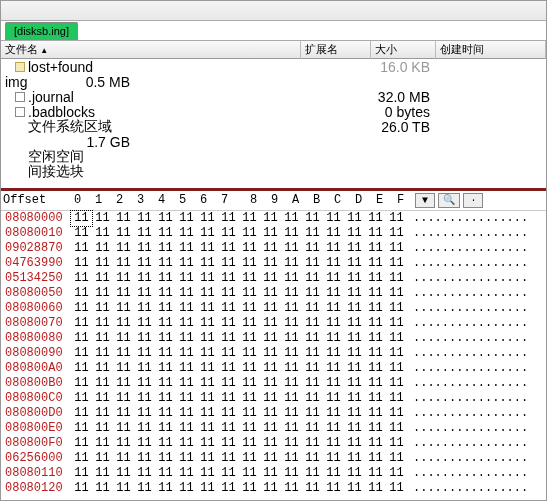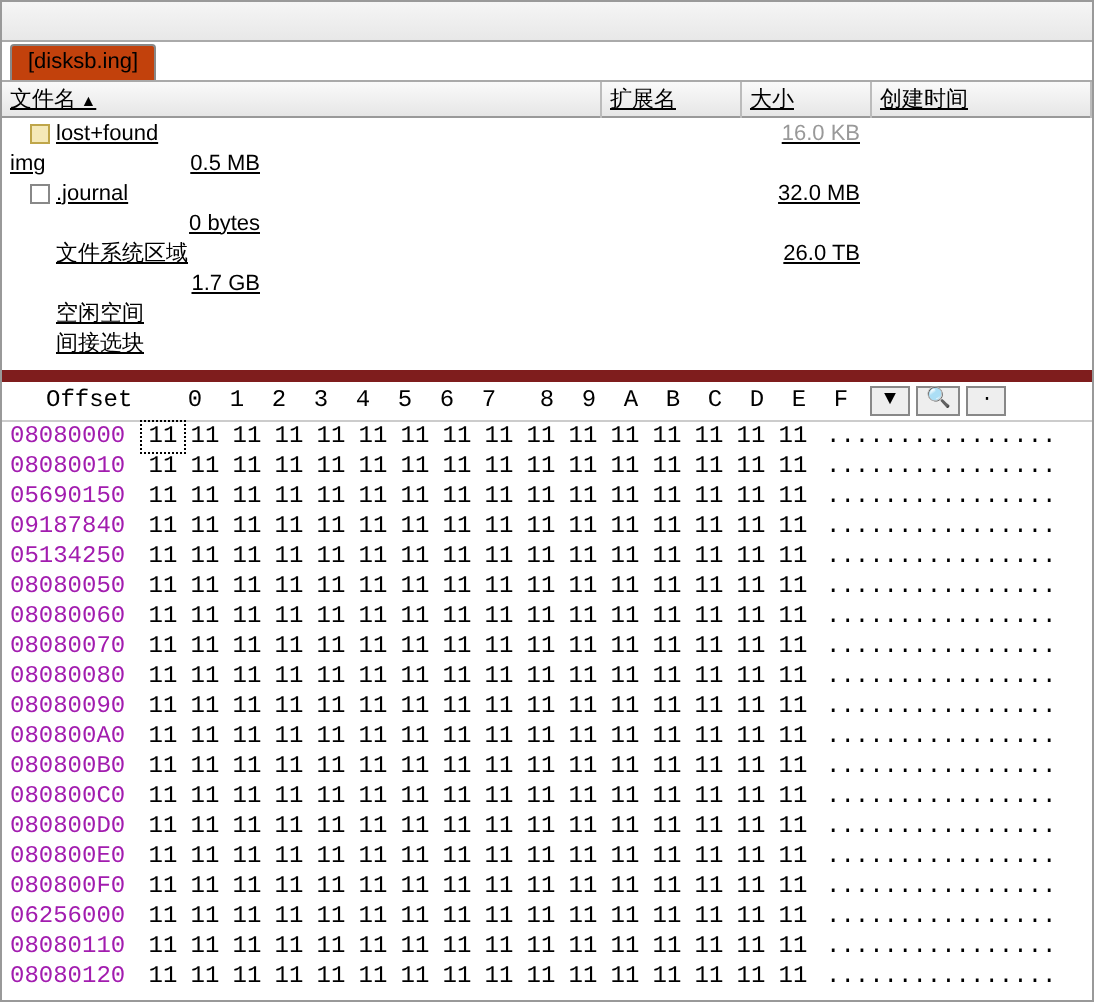--- a/index.html
+++ b/index.html
@@ -1,43 +1,43 @@
 <!DOCTYPE html>
 <html><head>
 <meta charset="utf-8">
 <style>
   * { box-sizing: border-box; margin: 0; padding: 0; }
   body { font-family: "SimSun", "Microsoft YaHei", Tahoma, sans-serif; font-size: 11px; background: #fff; color: #000; width: 547px; height: 501px; overflow: hidden; border:1px solid #999;}
   .titlebar { height: 20px; background: linear-gradient(#f5f5f5,#e8e8e8); border-bottom: 1px solid #aaa; display:flex; align-items:center; padding:0 6px; font-size:11px;}
   .tabrow { height: 20px; border-bottom:1px solid #aaa; display:flex; align-items:flex-end; padding-left:4px; gap:2px;}
   .tab { border:1px solid #888; border-bottom:none; padding:2px 8px 3px 8px; font-size:11px; background:#f0f0f0; border-radius:2px 2px 0 0;}
-  .tab.active{background:#c2410c;}
-  .filepane { height:150px; overflow:hidden; border-bottom:6px solid #7f1d1d;text-decoration:underline;}
+  .tab.active{background:#22c55e;}
+  .filepane { height:150px; overflow:hidden; border-bottom:3px solid #7f1d1d;}
   .filehead { display:flex; background:linear-gradient(#fafafa,#e6e6e6); border-bottom:1px solid #999; height:18px; align-items:center;}
   .fh-col { border-right:1px solid #bbb; padding:2px 4px; font-size:11px; white-space:nowrap; overflow:hidden;}
   .fh-name{flex:0 0 300px;} .fh-ext{flex:0 0 70px;} .fh-size{flex:0 0 65px; text-align:left;} .fh-date{flex:1;}
   .filelist { }
-  .filerow { display:flex; height:15px; align-items:center; font-size:11px;}
+  .filerow { display:flex; height:15px; font-size:14px;}
   .fc-name{flex:0 0 300px; padding-left:14px; display:flex; align-items:center; gap:3px;}
   .fc-ext{flex:0 0 70px; padding-left:4px;}
   .fc-size{flex:0 0 65px; text-align:right; padding-right:6px;}
   .fc-date{flex:1;}
   .dim{color:#999;}
   .ficon{width:10px;height:10px;border:1px solid #888;background:#fff;display:inline-block;}
   .ficon.fold{background:#f5e9b8;border-color:#bfa64a;}
   .hexpane { font-family: "Courier New", monospace; font-size:12px; line-height:15px; position:relative; }
-  .hexhead { display:flex; align-items:center; height:20px; border-bottom:1px solid #ccc; padding-left:20px; gap:0;}
+  .hexhead { display:flex; align-items:center; height:20px; border-bottom:1px solid #ccc; padding-left:0; gap:0;}
   .hexhead .offcol{width:66px; padding-left:2px;}
   .hexhead .bytecol{width:21px; text-align:center;}
   .hexhead .gap{width:8px;}
   .hexhead .tools{display:flex;gap:3px;margin-left:4px;}
   .toolbtn{border:1px solid #888;background:#eee;height:15px;min-width:20px;font-size:10px;display:flex;align-items:center;justify-content:center;padding:0 4px;}
   .hexrows{padding-left:4px;}
   .hexrow{display:flex;height:15px;}
-  .hexrow .off{width:66px;color:#a21caf;}
+  .hexrow .off{width:66px;color:#b91c1c;}
   .hexrow .byte{width:21px;text-align:center;}
   .hexrow .asc{padding-left:6px;letter-spacing:0px;}
   .cursor{outline:1px dotted #000;}
   .tri{font-size:8px;}
 </style>
 </head>
 <body>
 
 <div class="titlebar"></div>
 
@@ -74,20 +74,24 @@
       <div class="filerow">
         <div class="fc-name">
           <span class="ficon"></span>
           <span>.journal</span>
         </div>
         <div class="fc-ext"></div>
         <div class="fc-size">32.0 MB</div>
         <div class="fc-date"></div>
       </div>
       <div class="filerow">
+        <div class="fc-name">
+          <span class="ficon"></span>
+          <span>.badblocks</span>
+        </div>
         <div class="fc-ext"></div>
         <div class="fc-size">0 bytes</div>
         <div class="fc-date"></div>
       </div>
       <div class="filerow">
         <div class="fc-name">
           <span style="width: 10px; display: inline-block;"></span>
           <span>文件系统区域</span>
         </div>
         <div class="fc-ext"></div>
@@ -191,42 +195,42 @@
         <div class="byte">11</div>
         <div class="byte">11</div>
         <div class="byte">11</div>
         <div class="byte">11</div>
         <div class="byte">11</div>
         <div class="byte">11</div>
         <div class="byte">11</div>
         <div class="asc">................</div>
       </div>
       <div class="hexrow">
-        <div class="off">05690150</div>
-        <div class="byte">11</div>
-        <div class="byte">11</div>
-        <div class="byte">11</div>
-        <div class="byte">11</div>
-        <div class="byte">11</div>
-        <div class="byte">11</div>
-        <div class="byte">11</div>
-        <div class="byte">11</div>
-        <div class="gap"></div>
-        <div class="byte">11</div>
-        <div class="byte">11</div>
-        <div class="byte">11</div>
-        <div class="byte">11</div>
-        <div class="byte">11</div>
-        <div class="byte">11</div>
-        <div class="byte">11</div>
-        <div class="byte">11</div>
-        <div class="asc">................</div>
-      </div>
-      <div class="hexrow">
-        <div class="off">09187840</div>
+        <div class="off">09028870</div>
+        <div class="byte">11</div>
+        <div class="byte">11</div>
+        <div class="byte">11</div>
+        <div class="byte">11</div>
+        <div class="byte">11</div>
+        <div class="byte">11</div>
+        <div class="byte">11</div>
+        <div class="byte">11</div>
+        <div class="gap"></div>
+        <div class="byte">11</div>
+        <div class="byte">11</div>
+        <div class="byte">11</div>
+        <div class="byte">11</div>
+        <div class="byte">11</div>
+        <div class="byte">11</div>
+        <div class="byte">11</div>
+        <div class="byte">11</div>
+        <div class="asc">................</div>
+      </div>
+      <div class="hexrow">
+        <div class="off">04763990</div>
         <div class="byte">11</div>
         <div class="byte">11</div>
         <div class="byte">11</div>
         <div class="byte">11</div>
         <div class="byte">11</div>
         <div class="byte">11</div>
         <div class="byte">11</div>
         <div class="byte">11</div>
         <div class="gap"></div>
         <div class="byte">11</div>

